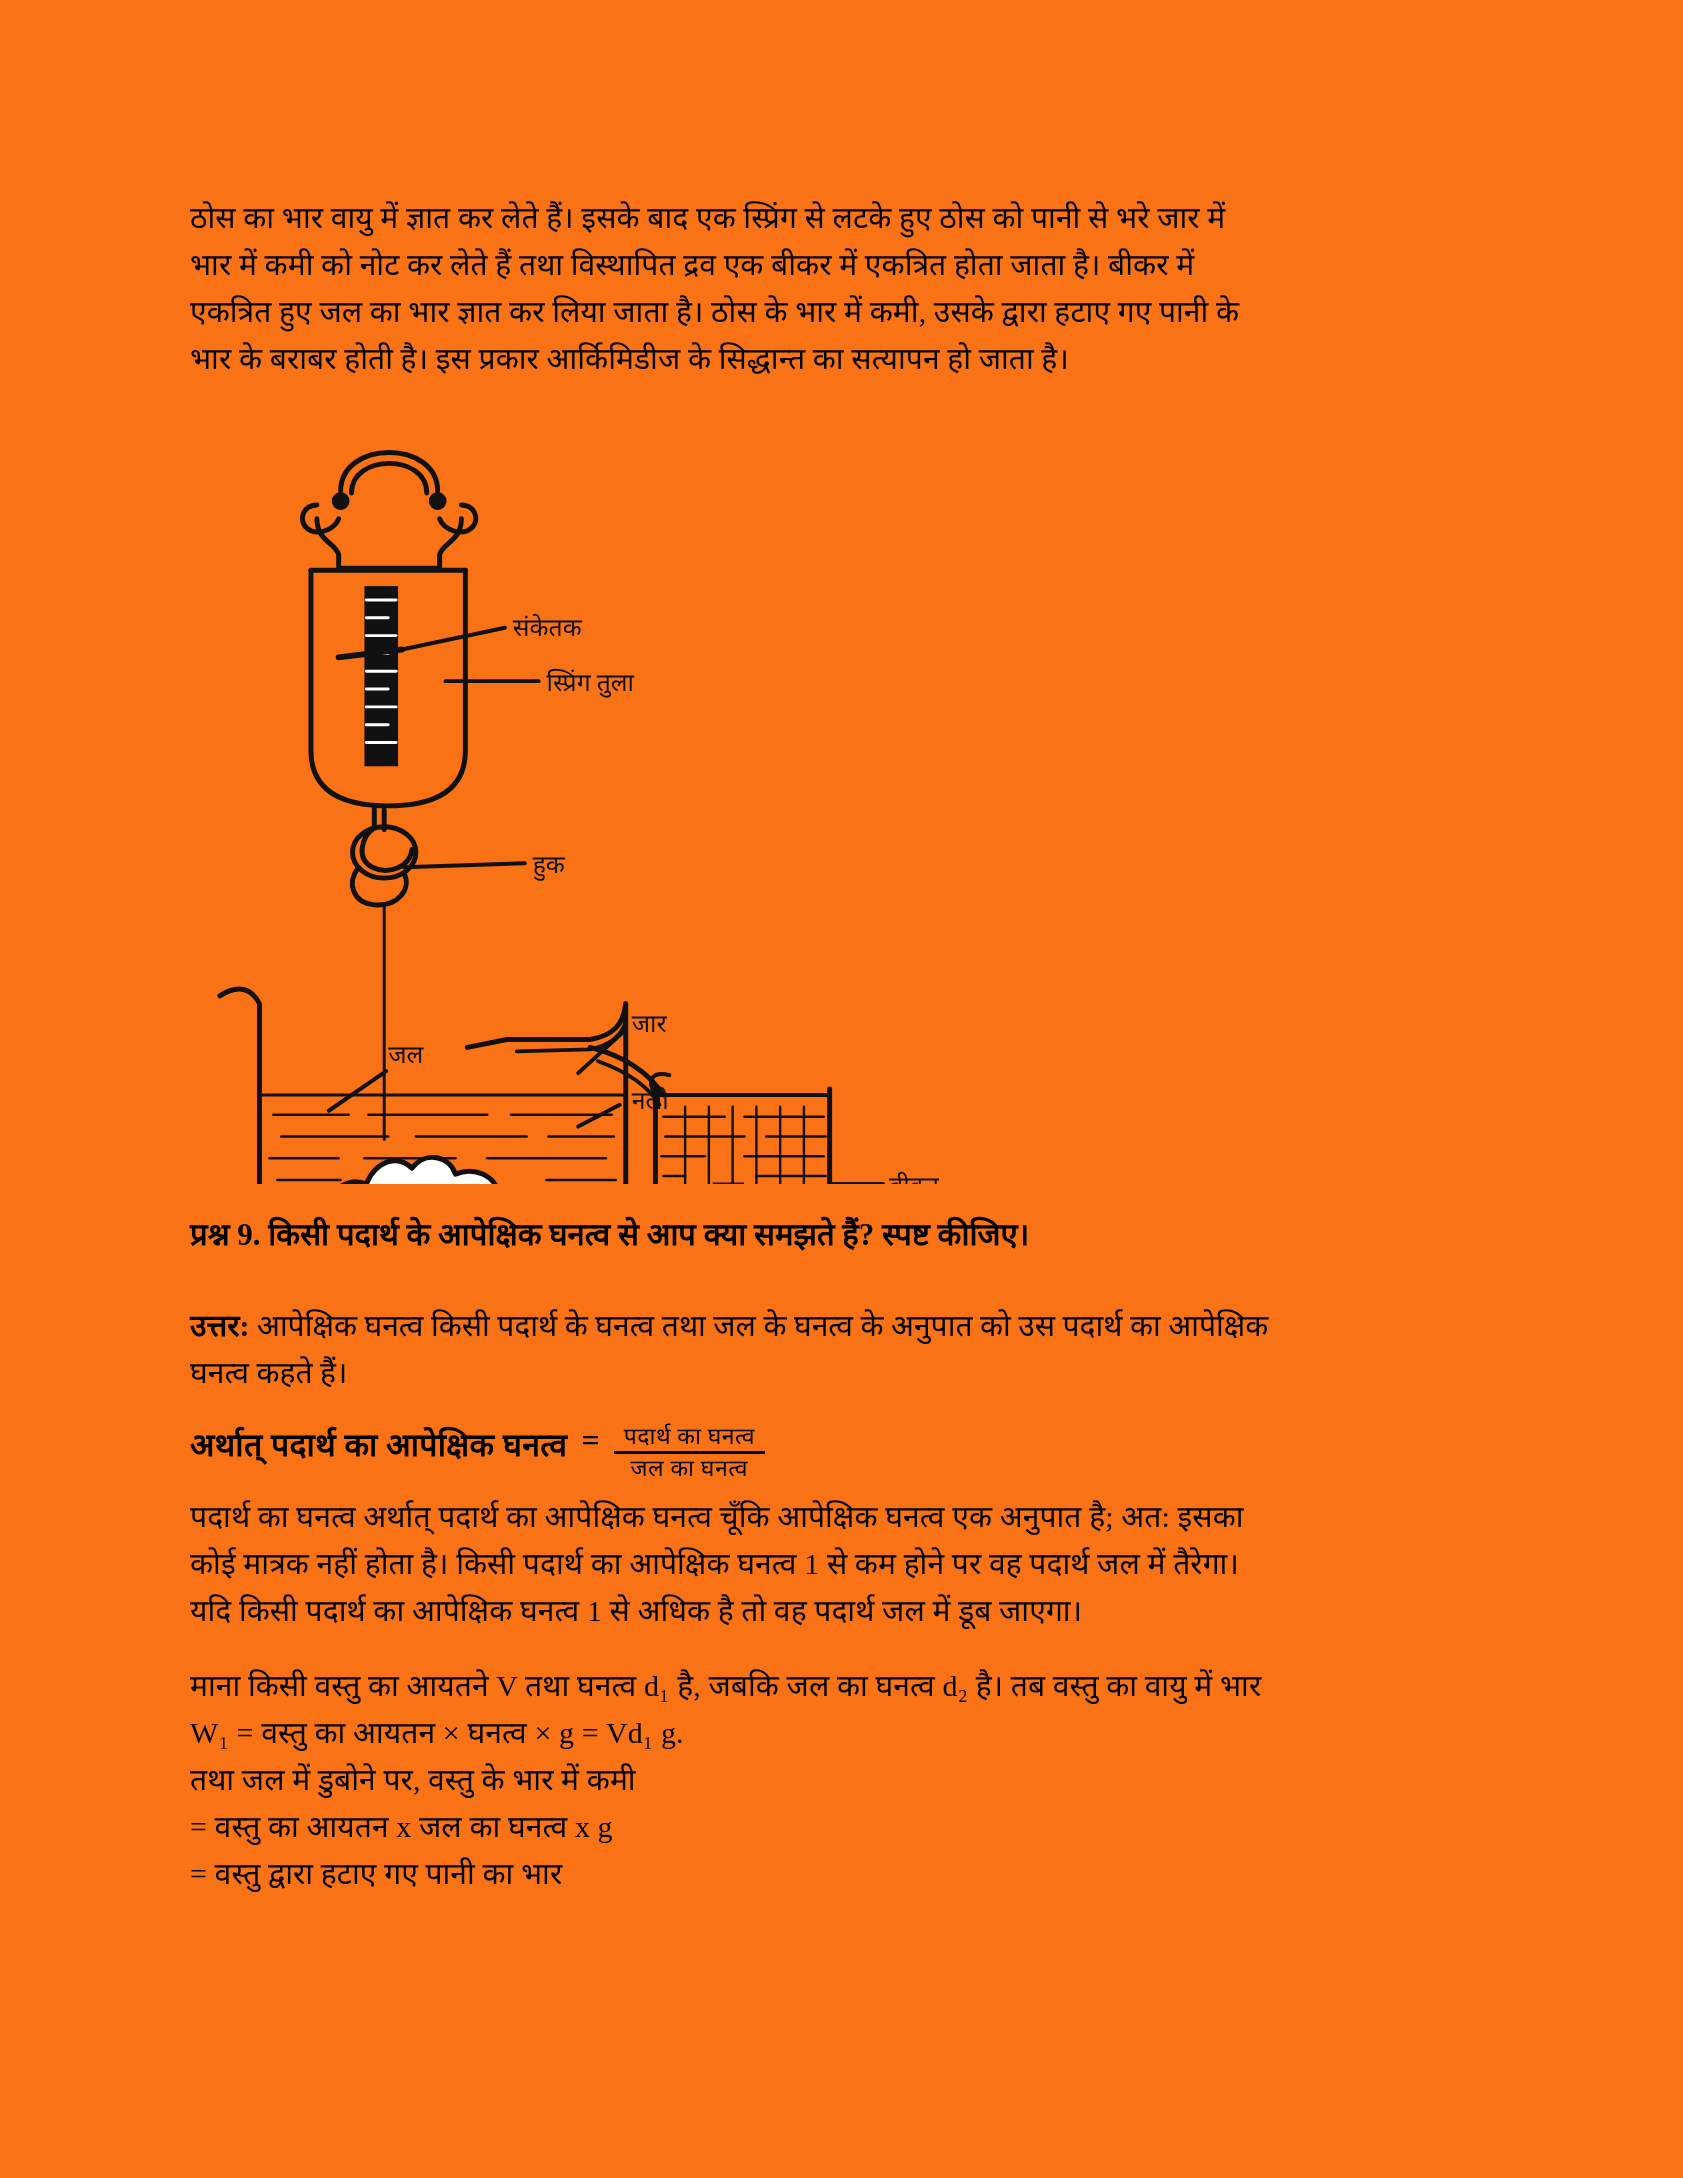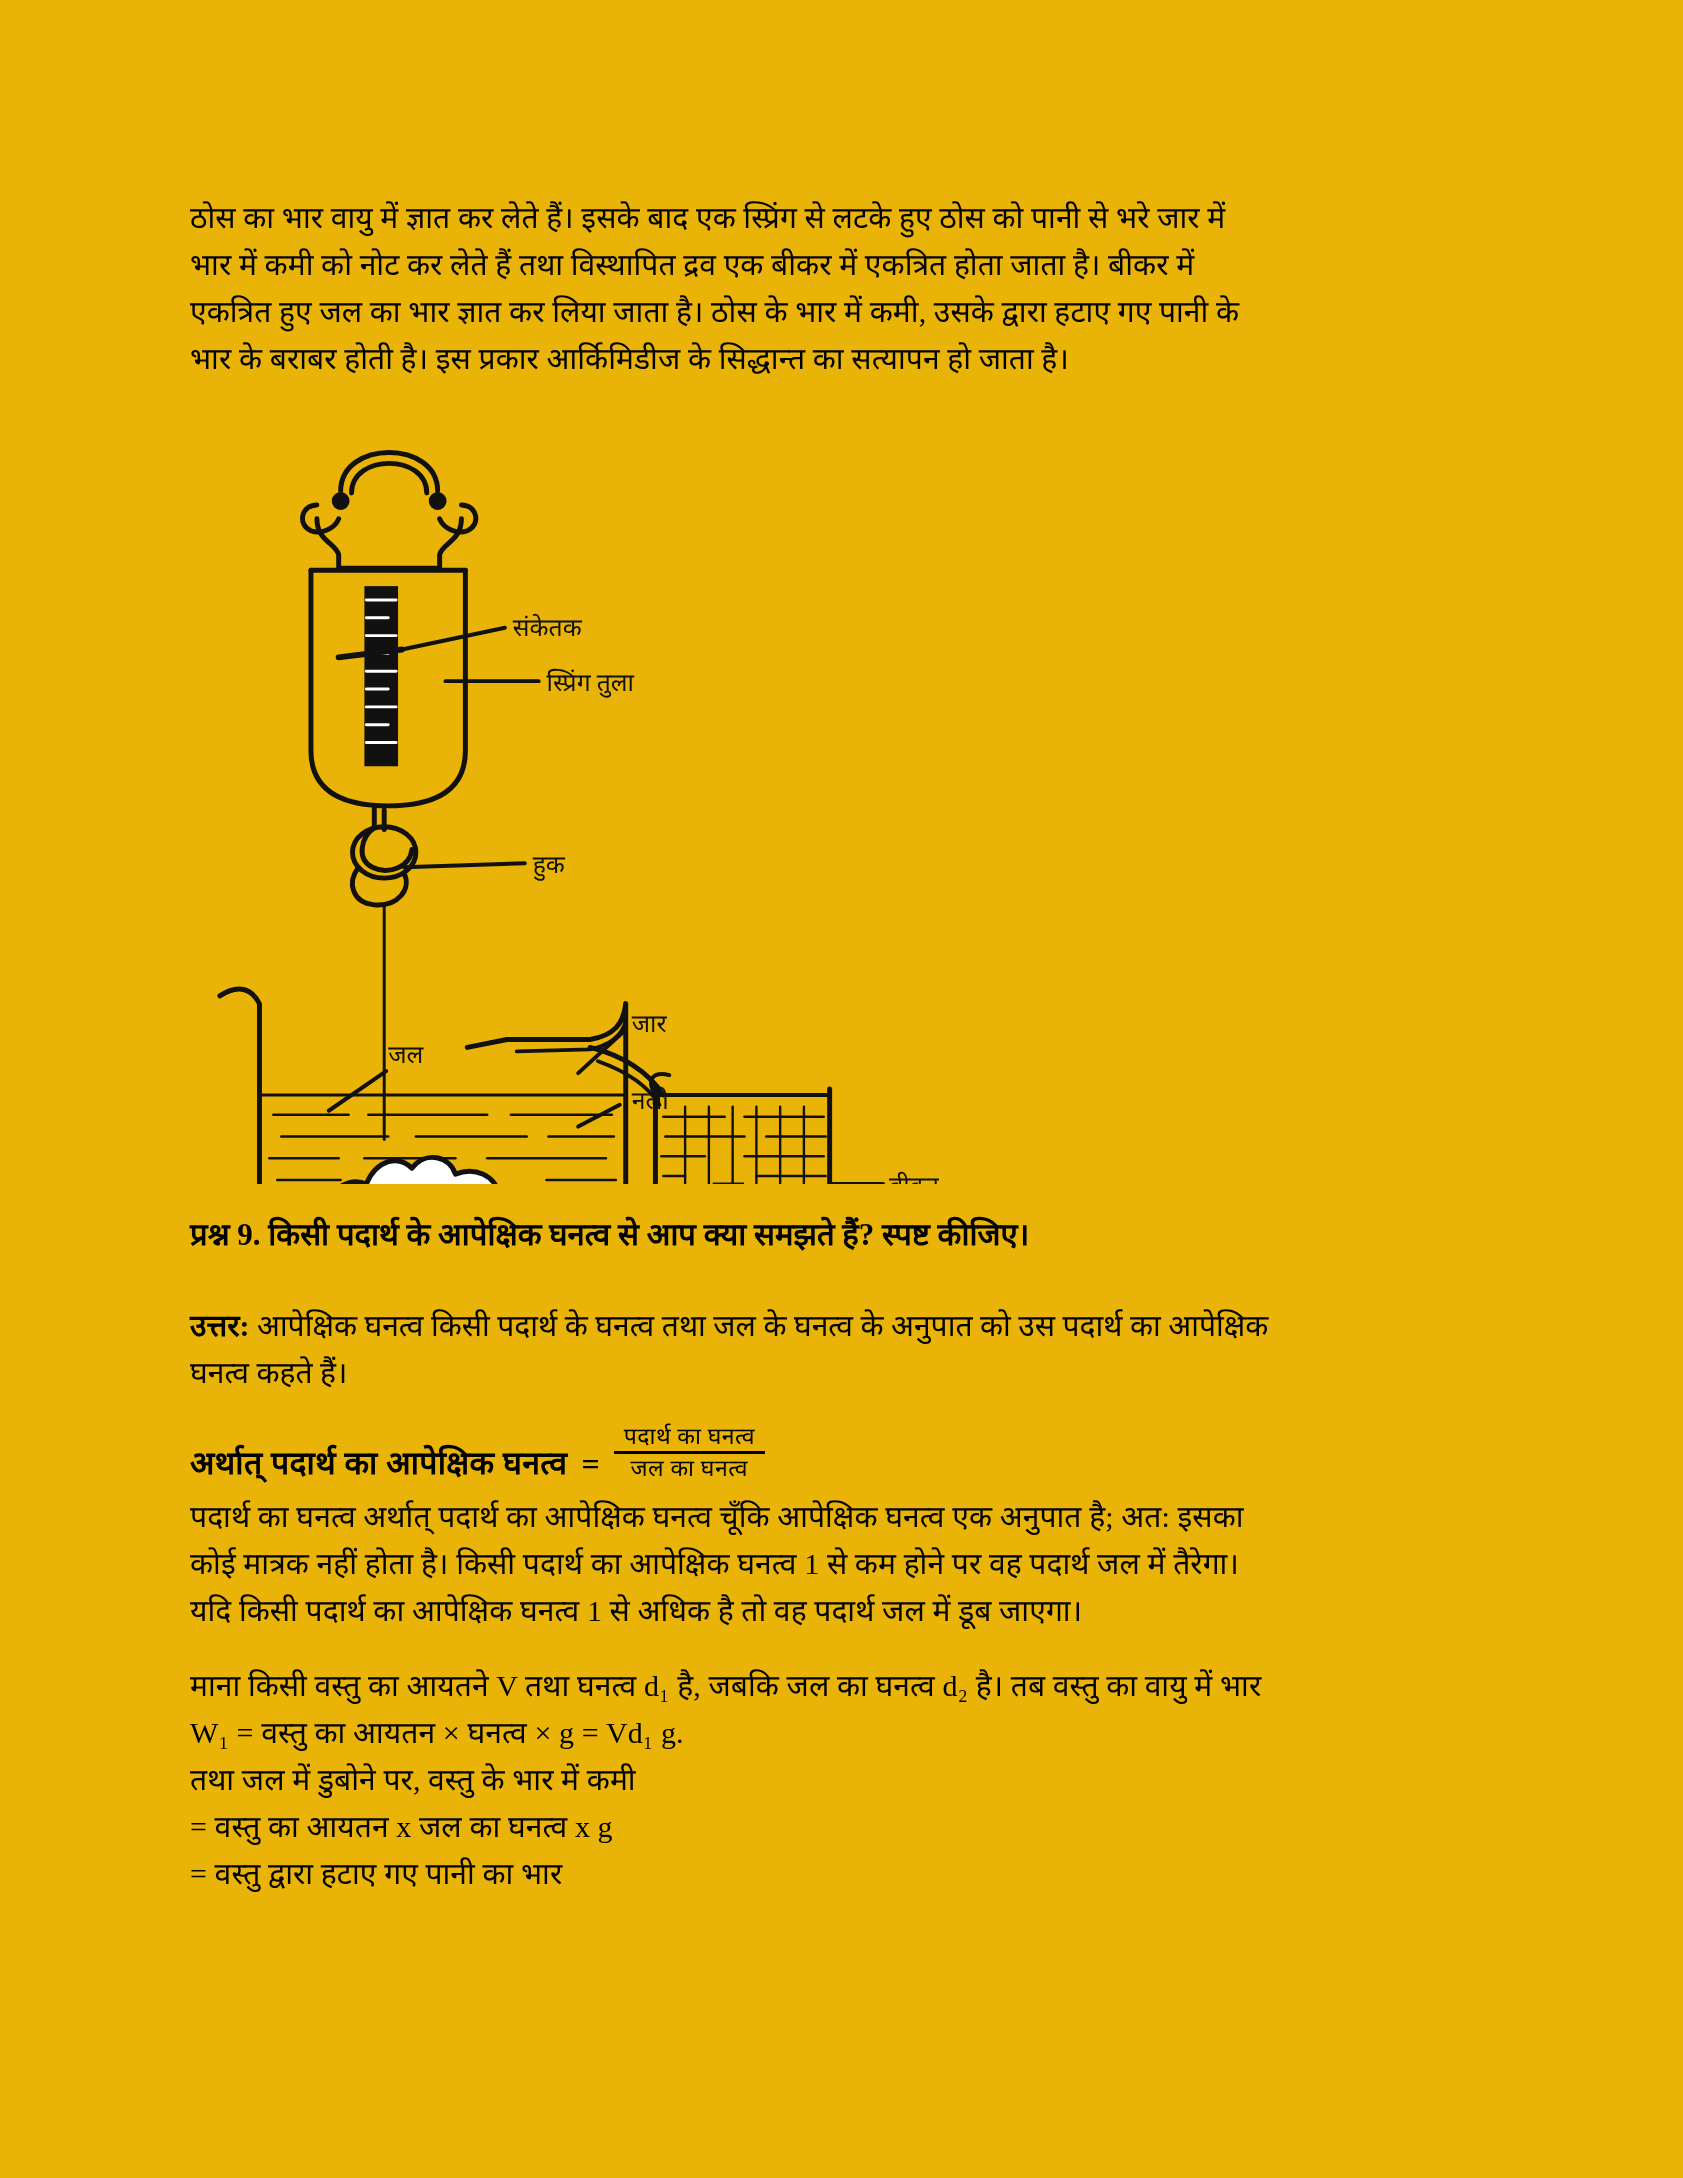--- a/index.html
+++ b/index.html
@@ -13,21 +13,21 @@
     font-family: "Liberation Serif", "DejaVu Serif", serif;
     color: #000000;
     position: relative;
     overflow: hidden;
   }
   .page {
     position: absolute;
     left: 0; top: 0;
     width: 1683px;
     height: 2178px;
-    background: #eab308;
+    background: #f97316;
   }
   .content {
     position: absolute;
     left: 190px;
     top: 194px;
     width: 1307px;
   }
   .para {
     font-size: 30px;
     line-height: 47px;
@@ -68,21 +68,21 @@
     font-size: 30px;
     line-height: 47px;
     margin: 44px 0 0 0;
   }
   .answer b { font-weight: bold; }
   .answer .ln { display: block; white-space: nowrap; }
 
   
   .formula-row {
     display: flex;
-    align-items: flex-end;
+    align-items: flex-start;
     margin: 26px 0 0 0;
     font-family: "Liberation Serif", "DejaVu Serif", serif;
   }
   .formula-lhs {
     font-size: 32px;
     font-weight: bold;
     letter-spacing: 0.4px;
     white-space: nowrap;
   }
   .formula-eq {

